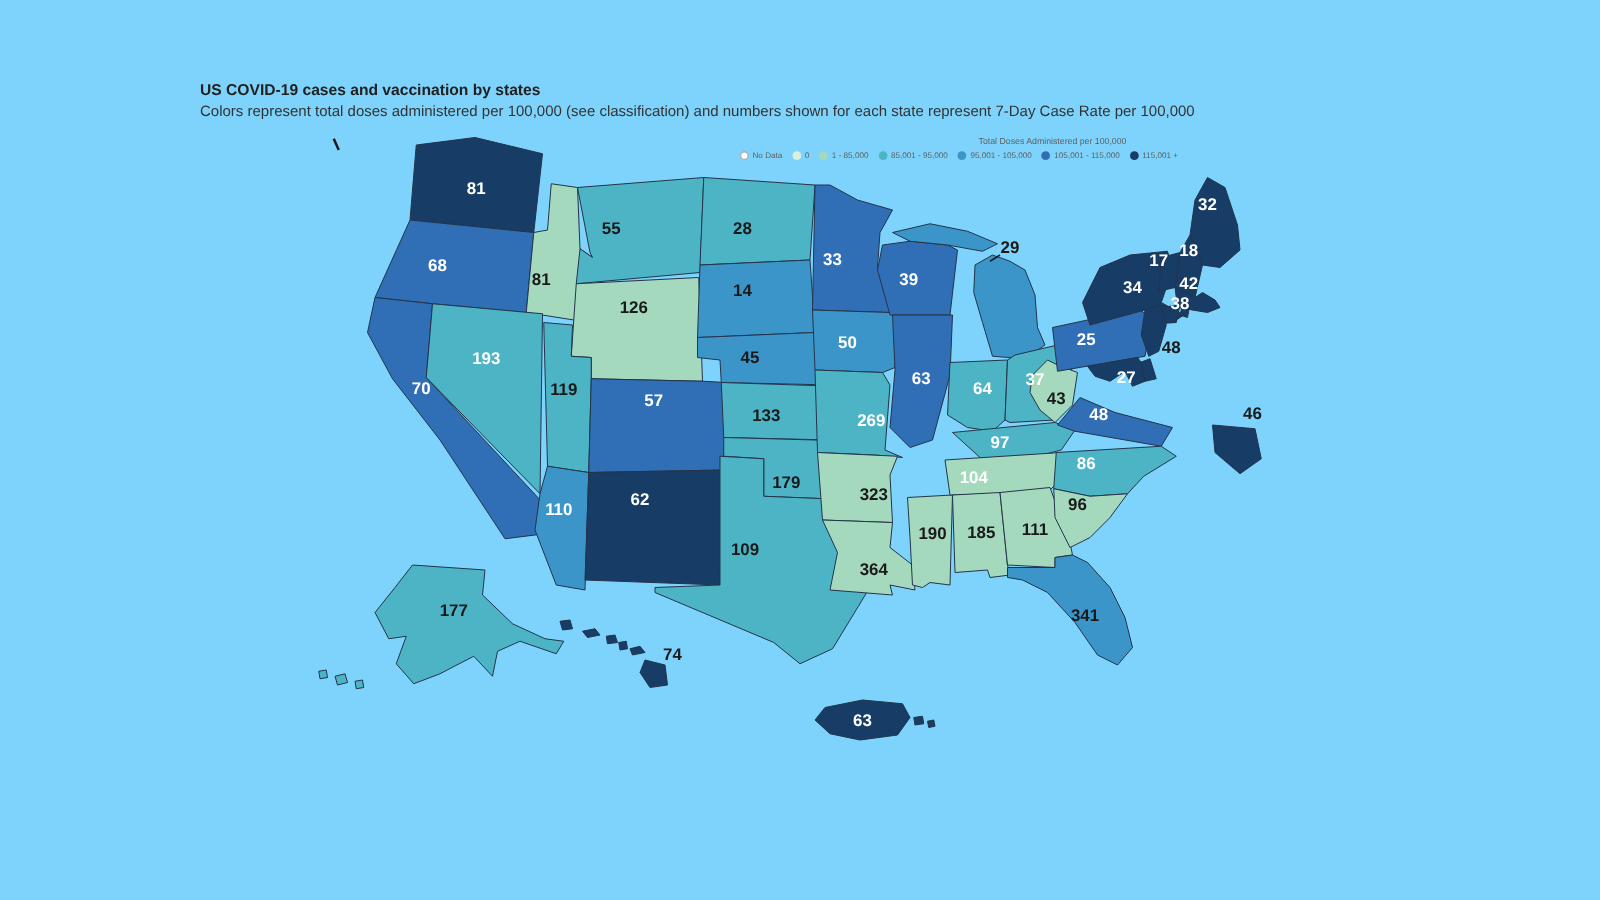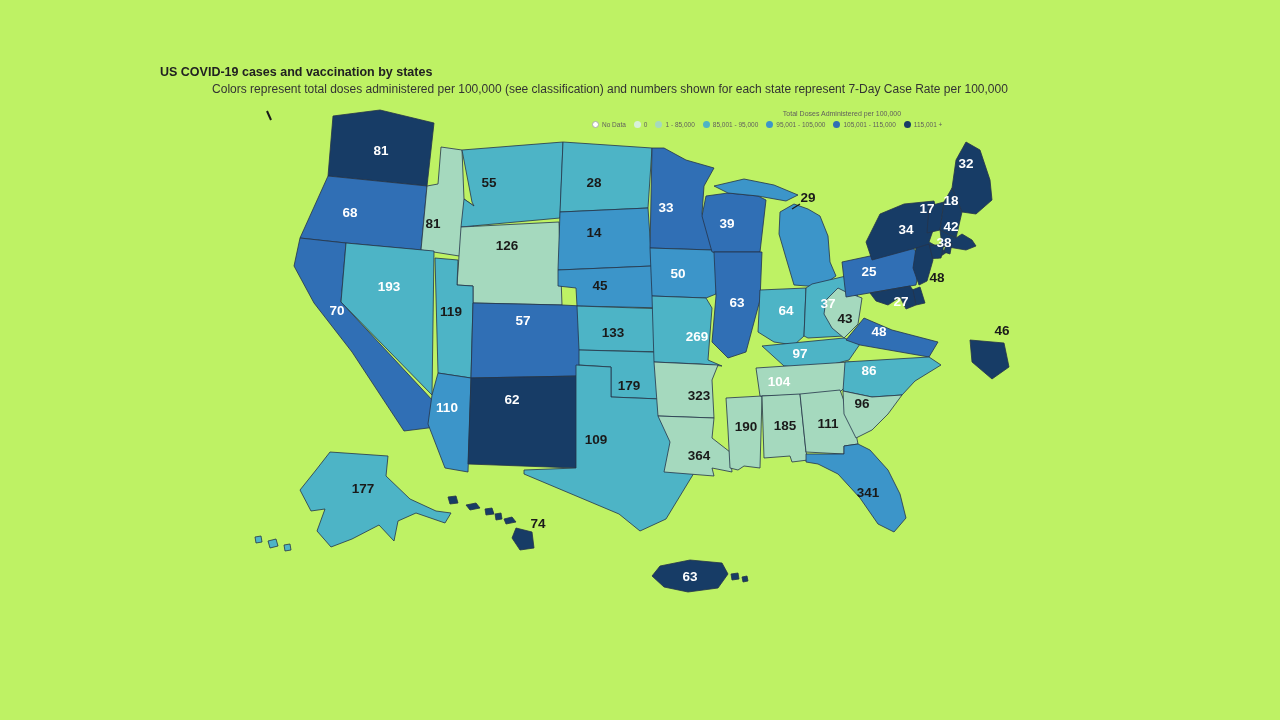--- a/index.html
+++ b/index.html
@@ -1,20 +1,20 @@
 <!DOCTYPE html>
 <html><head>
 <meta charset="utf-8">
 <style>
   html,body{margin:0;padding:0;width:1280px;height:720px;background:#fff;overflow:hidden;
     font-family:"Liberation Sans", sans-serif;}
-  .page{position:relative;width:1280px;height:720px;background:#bef264;}
+  .page{position:relative;width:1280px;height:720px;background:#7dd3fc;}
   .hdr{position:absolute;left:160px;top:64px;width:900px;}
   .hdr .t{font-size:12.5px;font-weight:bold;color:#212121;line-height:17px;}
-  .hdr .s{font-size:12px;color:#333;line-height:17px;text-align:center;}
+  .hdr .s{font-size:12px;color:#333;line-height:17px;}
   .legend{position:absolute;left:592px;top:110px;width:420px;}
   .legend .lt{font-size:7px;color:#605e5c;text-align:center;width:340px;margin:0 0 4px 80px;}
   .legend .row{display:flex;align-items:center;gap:8px;white-space:nowrap;}
   .legend .it{display:flex;align-items:center;gap:3px;}
   .legend .sw{width:7px;height:7px;border-radius:50%;display:inline-block;box-sizing:border-box;}
   .legend .lb{font-size:6.5px;color:#605e5c;}
   svg#map{position:absolute;left:0;top:0;}
   path.state{stroke:#24344a;stroke-width:0.8;stroke-linejoin:round;}
   text.slabel{font-family:"Liberation Sans",sans-serif;font-weight:bold;font-size:13.5px;text-anchor:middle;}
   .note{position:absolute;left:797px;top:550px;width:256px;font-size:9.5px;font-weight:bold;color:#1a1a1a;line-height:13px;}

